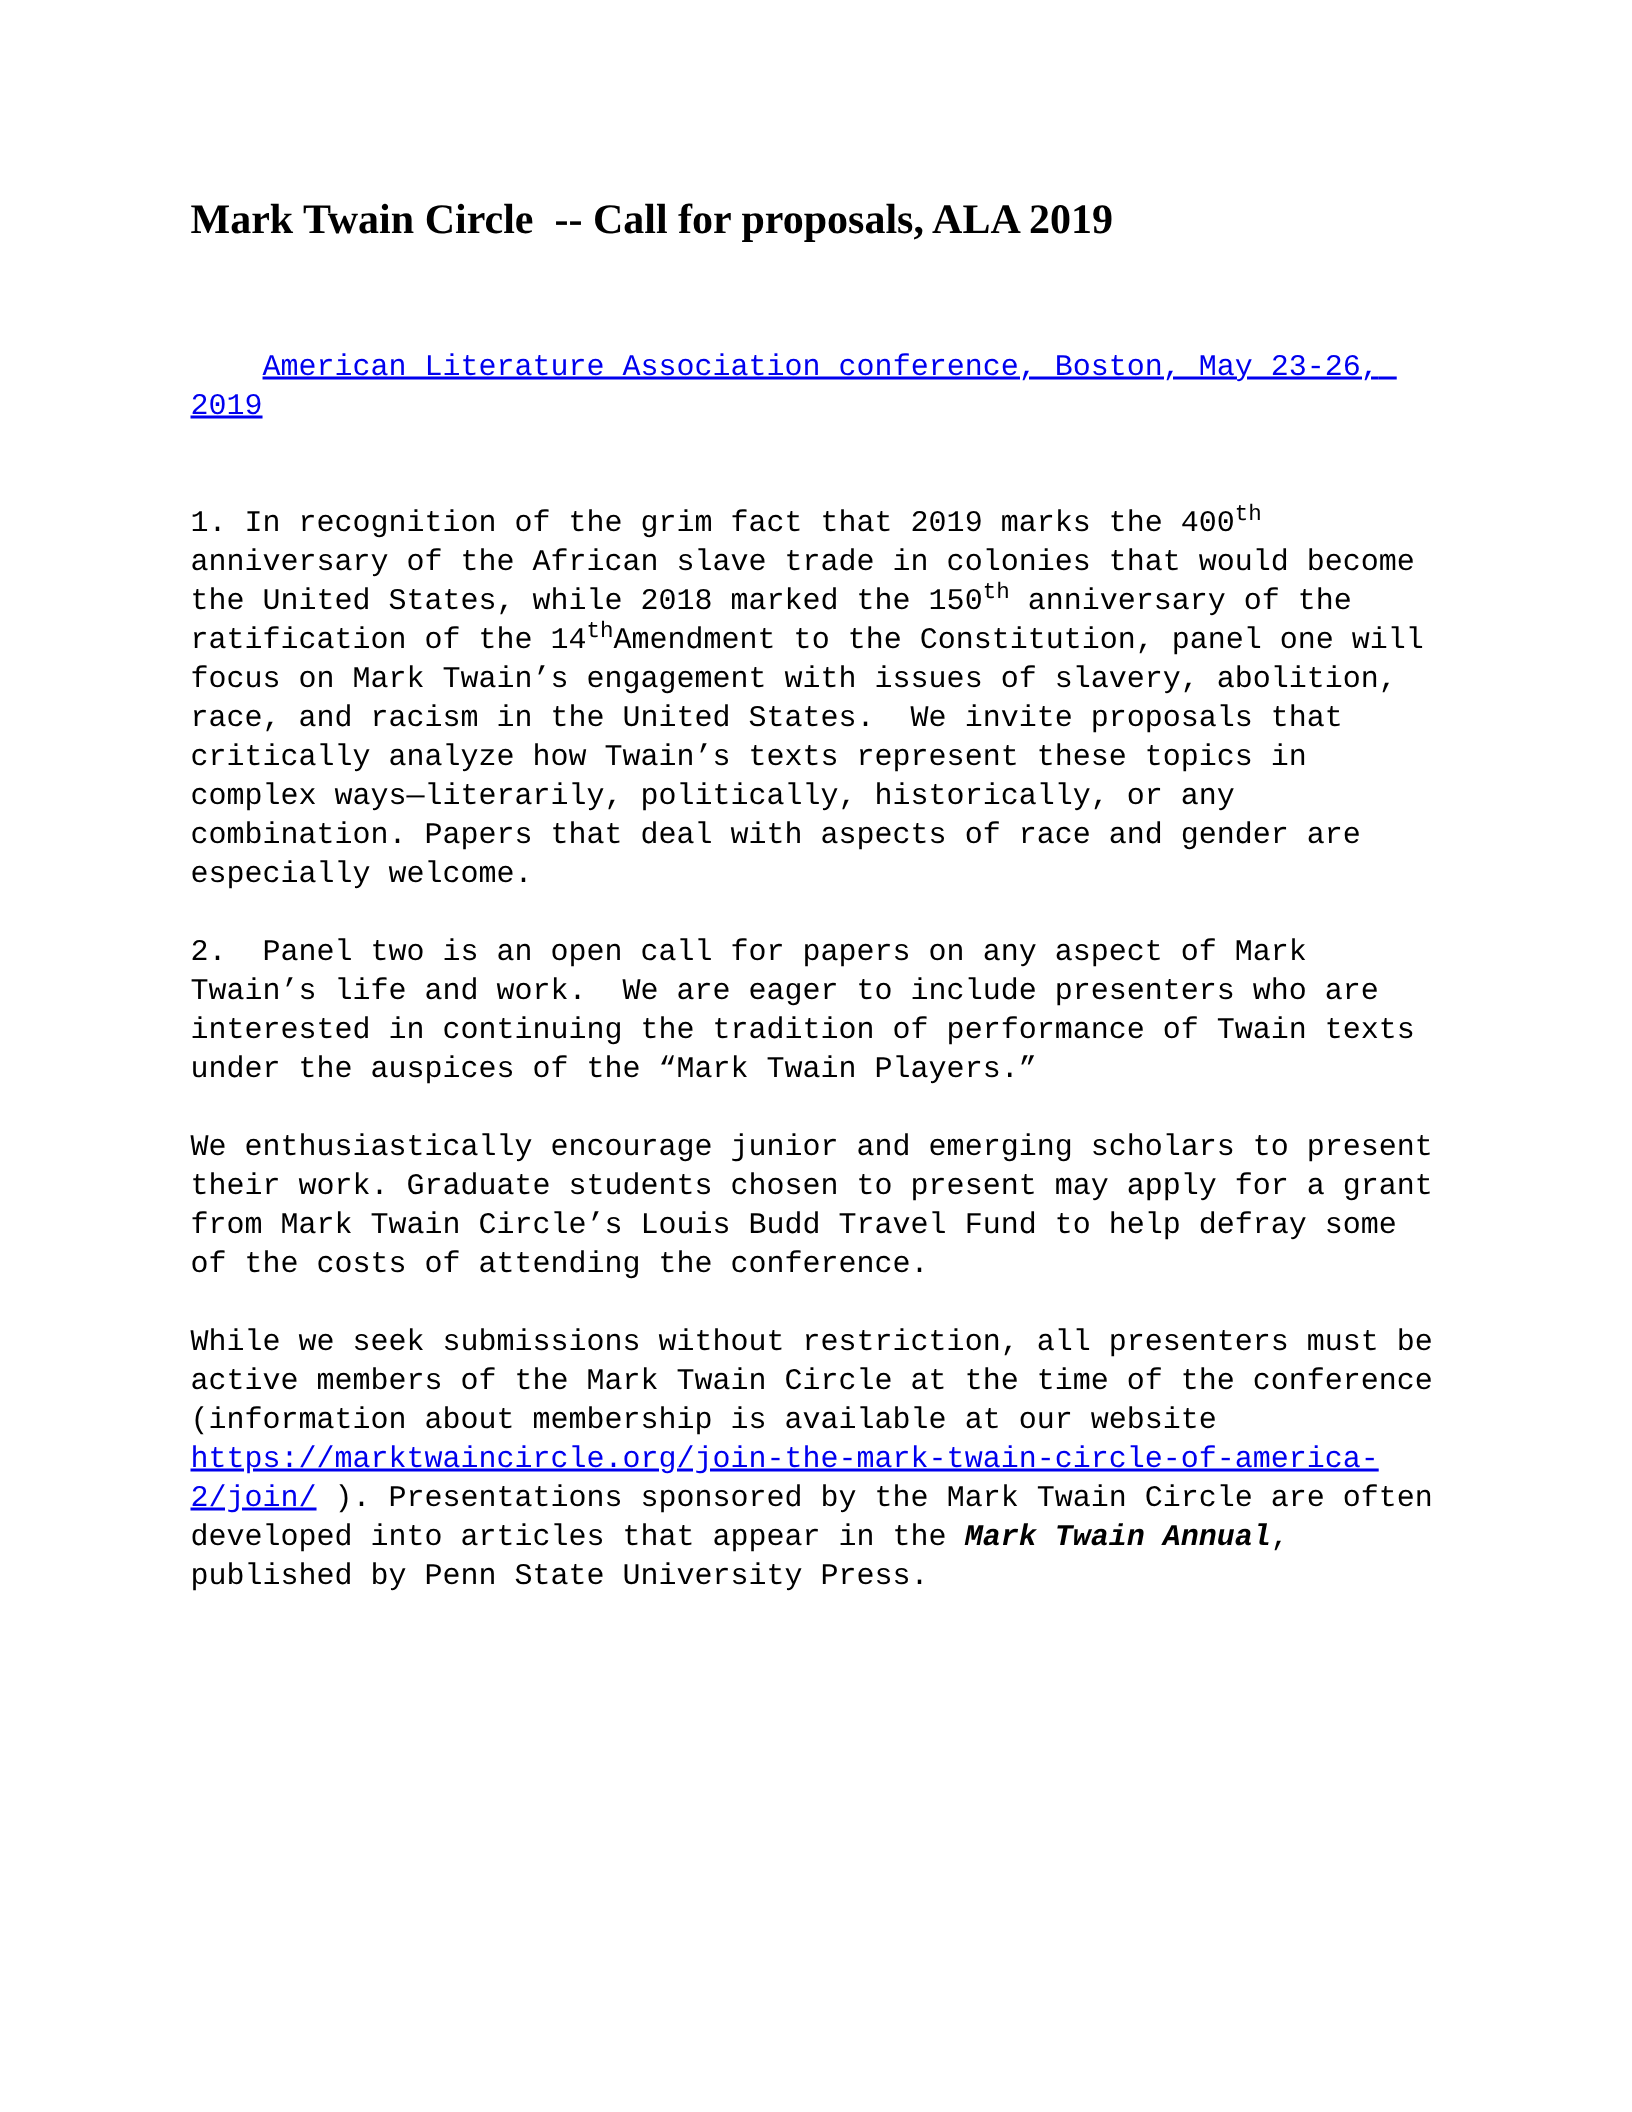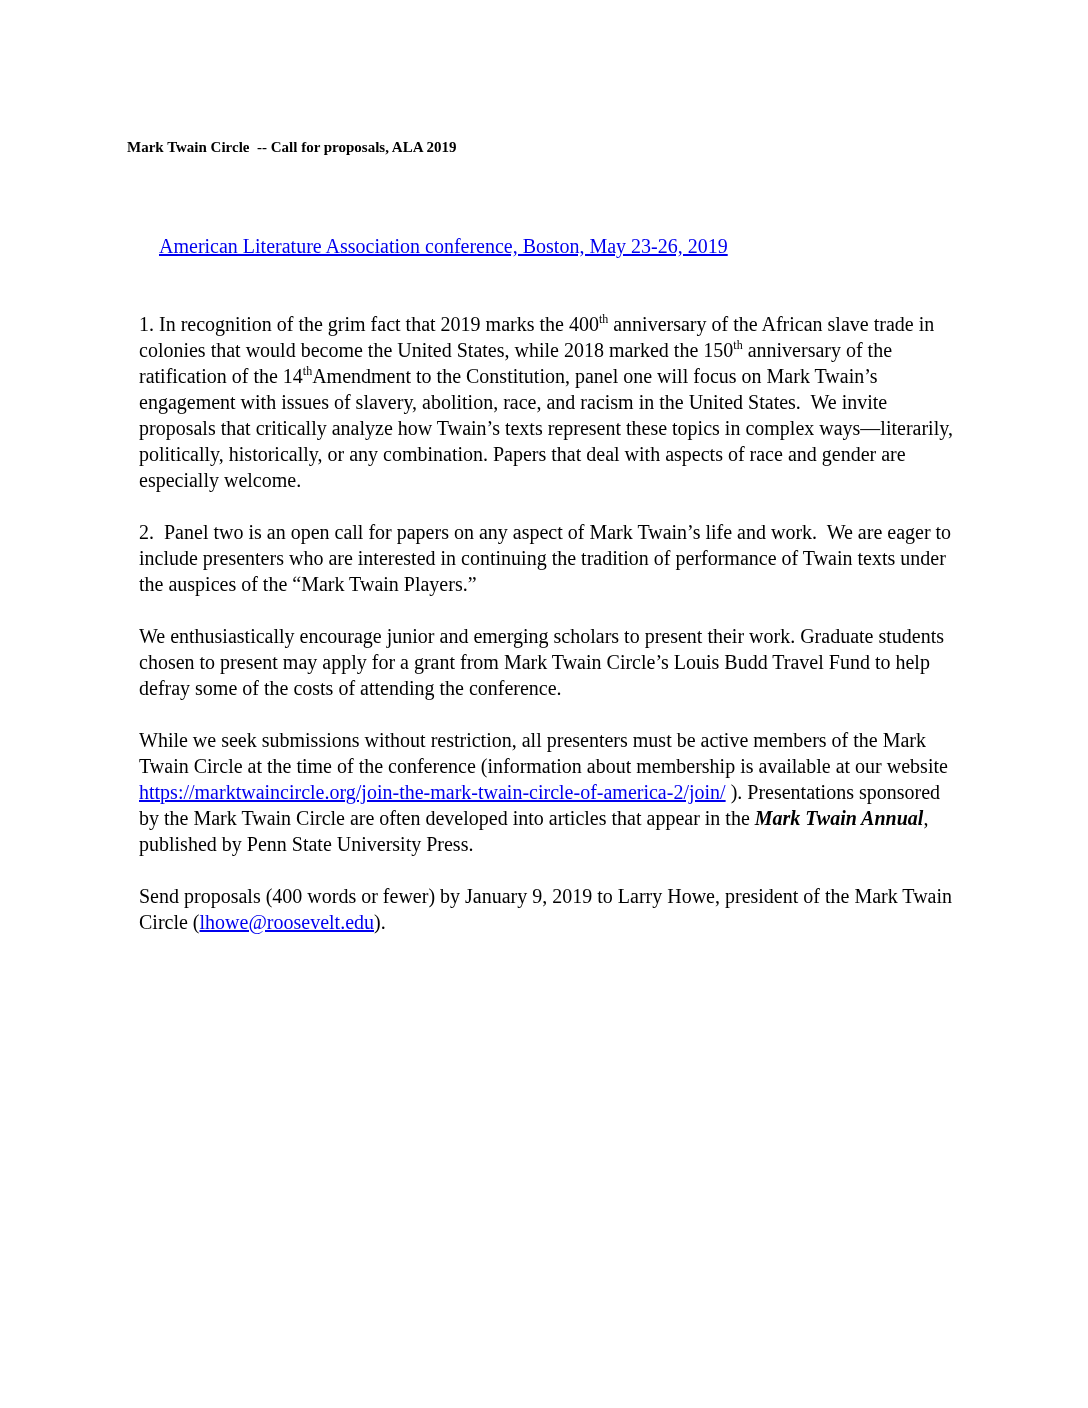--- a/index.html
+++ b/index.html
@@ -15,40 +15,41 @@
     overflow: hidden;
   }
   .page {
     box-sizing: border-box;
     width: 1088px;
     height: 1408px;
     padding: 135px 128px 0 127px;
     background: #ffffff;
   }
   .doc-title {
-    font-size: 15px;
+    font-size: 28px;
     line-height: 24px;
     font-weight: bold;
     margin: 0 0 48px 0;
     white-space: pre-wrap;
     font-family: "Liberation Serif", serif;
   }
   .para {
     font-size: 20px;
     line-height: 26px;
-    margin: 0 0 26px 12px;
+    margin: 0 0 26px 0;
     white-space: pre-wrap;
+    font-family: Liberation Mono, monospace;
   }
   a.link {
     color: var(--link-color, #0000ee);
     text-decoration: underline;
     cursor: pointer;
   }
   sup.sup {
-    font-size: 12px;
+    font-size: 15px;
     line-height: 0;
     vertical-align: super;
   }
   .bold-italic {
     font-weight: bold;
     font-style: italic;
   }
 </style>
 </head>
 <body style="color: rgb(0, 0, 0); background: rgb(255, 255, 255);">
@@ -58,15 +59,14 @@
 
   <p class="para">
     <a class="link" href="#">American Literature Association conference, Boston, May 23-26, 2019</a>
   </p>
 
   <div>
       <p class="para"><span>1. In recognition of the grim fact that 2019 marks the 400</span><sup class="sup">th</sup><span> anniversary of the African slave trade in colonies that would become the United States, while 2018 marked the 150</span><sup class="sup">th</sup><span> anniversary of the ratification of the 14</span><sup class="sup">th</sup><span>Amendment to the Constitution, panel one will focus on Mark Twain’s engagement with issues of slavery, abolition, race, and racism in the United States.  We invite proposals that critically analyze how Twain’s texts represent these topics in complex ways—literarily, politically, historically, or any combination. Papers that deal with aspects of race and gender are especially welcome.</span></p>
       <p class="para"><span>2.  Panel two is an open call for papers on any aspect of Mark Twain’s life and work.  We are eager to include presenters who are interested in continuing the tradition of performance of Twain texts under the auspices of the “Mark Twain Players.”</span></p>
       <p class="para"><span>We enthusiastically encourage junior and emerging scholars to present their work. Graduate students chosen to present may apply for a grant from Mark Twain Circle’s Louis Budd Travel Fund to help defray some of the costs of attending the conference.</span></p>
       <p class="para"><span>While we seek submissions without restriction, all presenters must be active members of the Mark Twain Circle at the time of the conference (information about membership is available at our website  </span><a class="link" href="#">https://marktwaincircle.org/join-the-mark-twain-circle-of-america-2/join/</a><span> ). Presentations sponsored by the Mark Twain Circle are often developed into articles that appear in the </span><span class="bold-italic">Mark Twain Annual</span><span>, published by Penn State University Press.</span></p>
-      <p class="para"><span>Send proposals (400 words or fewer) by January 9, 2019 to Larry Howe, president of the Mark Twain Circle (</span><a class="link" href="#">lhowe@roosevelt.edu</a><span>).</span></p>
     </div>
 </div>
 
 </body></html>

